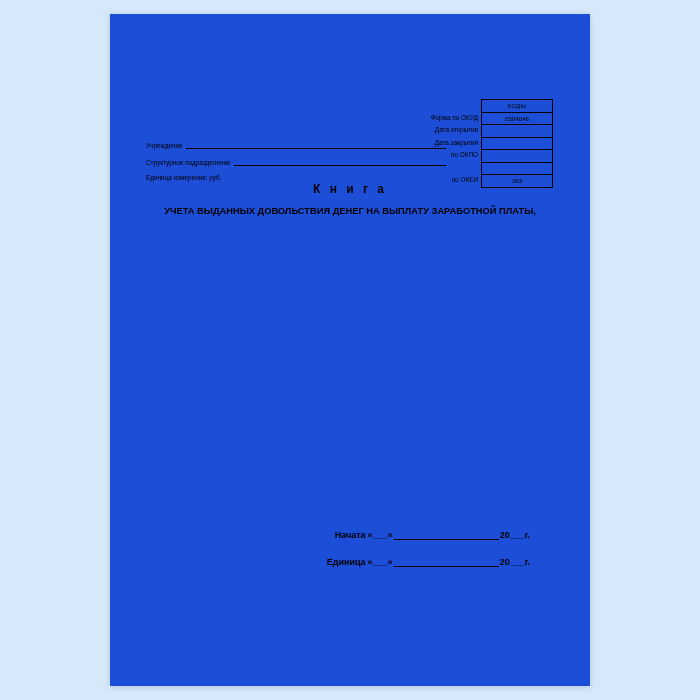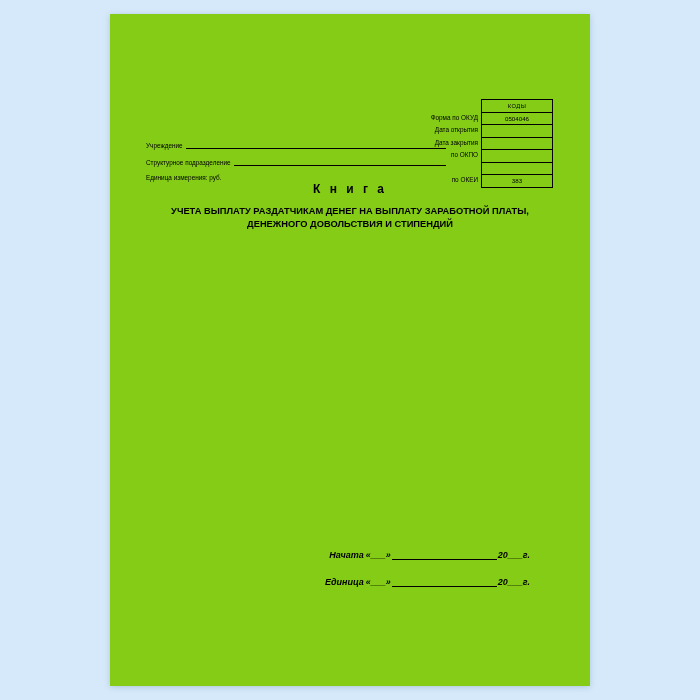--- a/index.html
+++ b/index.html
@@ -12,21 +12,21 @@
     background: #d6e9fa;
     font-family: "Liberation Sans", sans-serif;
     overflow: hidden;
   }
   .page-wrap {
     position: absolute;
     left: 110px;
     top: 14px;
     width: 480px;
     height: 672px;
-    background: #84cc16;
+    background: #1d4ed8;
     box-shadow: 0 1px 6px rgba(70,110,150,0.28);
   }
   .doc-inner {
     position: relative;
     width: 100%;
     height: 100%;
   }
 
   
   .title-block {
@@ -117,23 +117,22 @@
   .unit-line {
     font-size: 6.4px;
     color: #000;
     margin-top: 1px;
   }
 
   
   .footer-lines {
     position: absolute;
     left: 0;
-    top: 536px;
+    top: 516px;
     width: 100%;
-    font-style: italic;
   }
   .f-row {
     display: flex;
     justify-content: flex-end;
     align-items: flex-end;
     font-size: 9px;
     font-weight: bold;
     color: #000;
     margin-bottom: 17px;
     padding-right: 60px;
@@ -152,22 +151,21 @@
 </style>
 </head>
 <body>
 
 <div class="page-wrap">
   <div class="doc-inner">
 
     <div class="title-block">
       <div class="title-main">К н и г а</div>
       <div class="title-sub">
-        <div>УЧЕТА ВЫПЛАТУ РАЗДАТЧИКАМ ДЕНЕГ НА ВЫПЛАТУ ЗАРАБОТНОЙ ПЛАТЫ,</div>
-        <div>ДЕНЕЖНОГО ДОВОЛЬСТВИЯ И СТИПЕНДИЙ</div>
+        <div>УЧЕТА ВЫДАННЫХ ДОВОЛЬСТВИЯ ДЕНЕГ НА ВЫПЛАТУ ЗАРАБОТНОЙ ПЛАТЫ,</div>
       </div>
     </div>
 
     <div class="code-labels">
       <div>&nbsp;</div>
       <div>Форма по ОКУД</div>
       <div>Дата открытия</div>
       <div>Дата закрытия</div>
       <div>по ОКПО</div>
       <div class="blank">&nbsp;</div>

